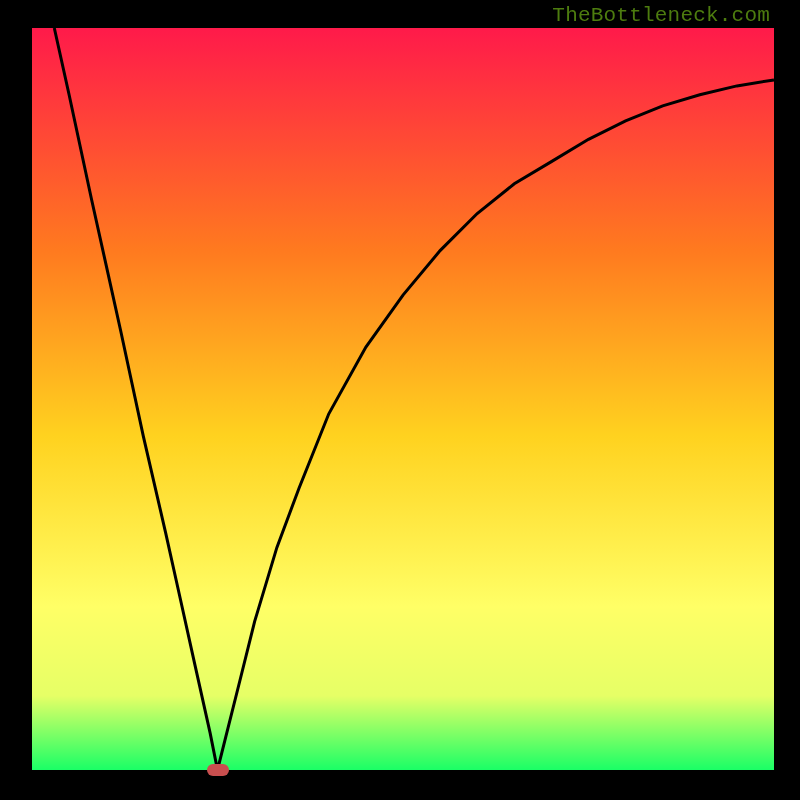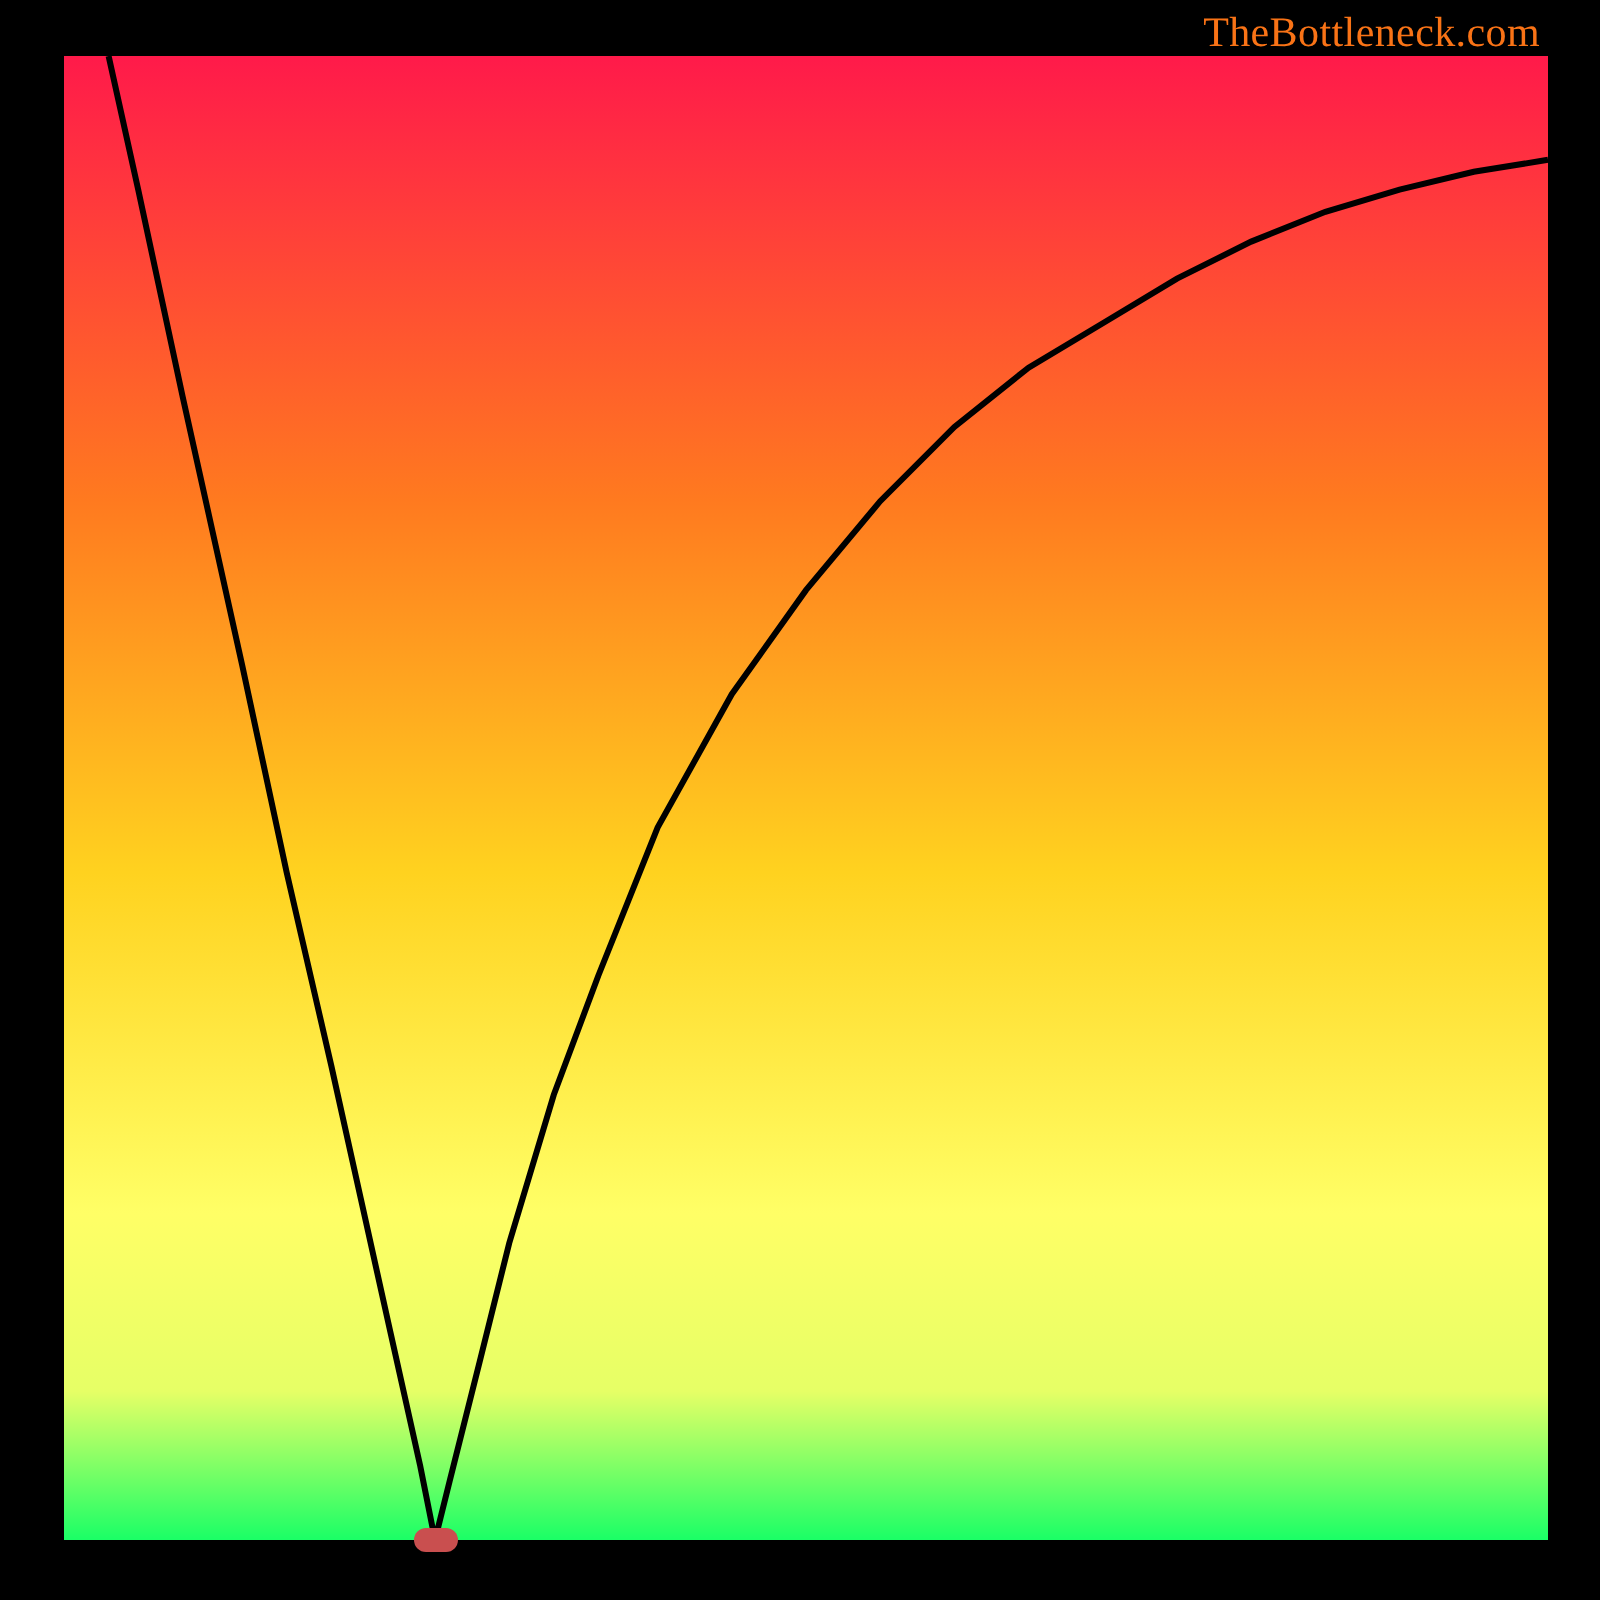--- a/index.html
+++ b/index.html
@@ -21,23 +21,23 @@
     left: 32px;
     top: 28px;
     width: 742px;
     height: 742px;
     
   }
   .watermark {
     position: absolute;
     top: 4px;
     right: 30px;
-    font-family: Liberation Serif, serif;
+    font-family: Liberation Mono, monospace;
     font-size: 21px;
-    color: #f97316;
+    color: #4d7c0f;
     letter-spacing: 0.2px;
   }
   svg.curve {
     position: absolute;
     left: 0; top: 0;
     width: 742px; height: 742px;
     overflow: visible;
   }
   .marker {
     position: absolute;

